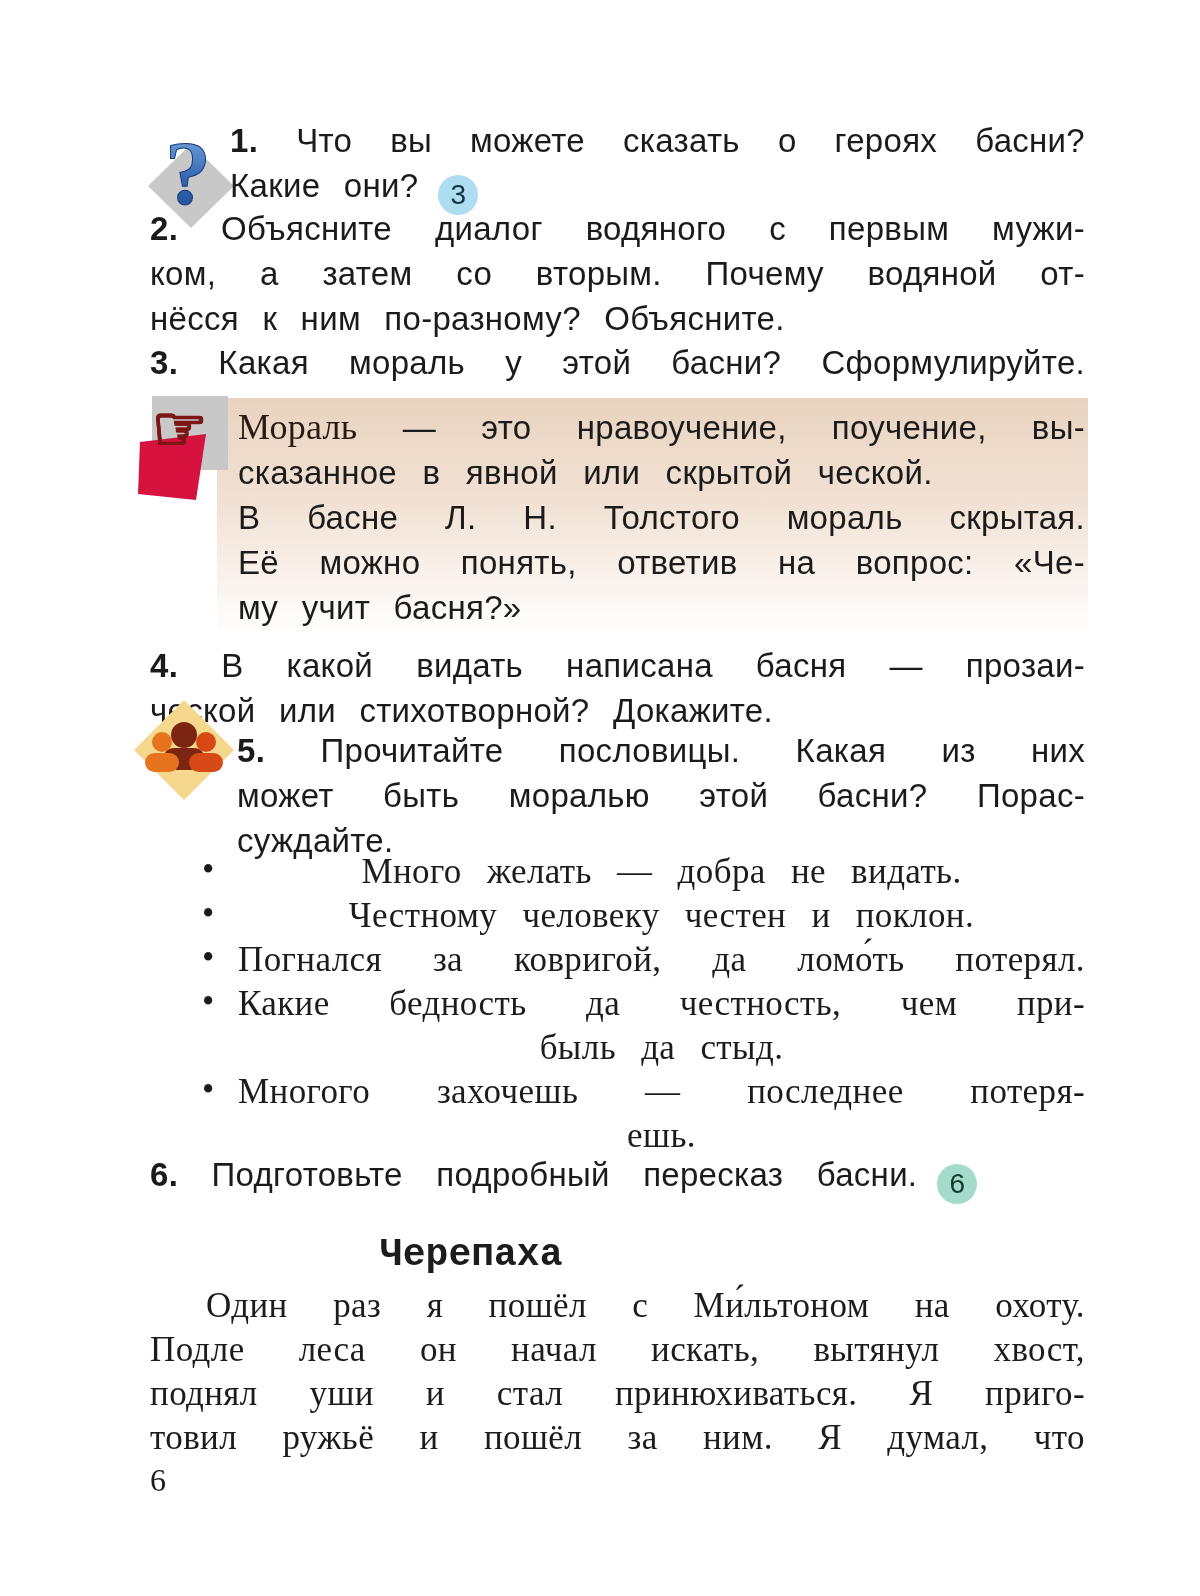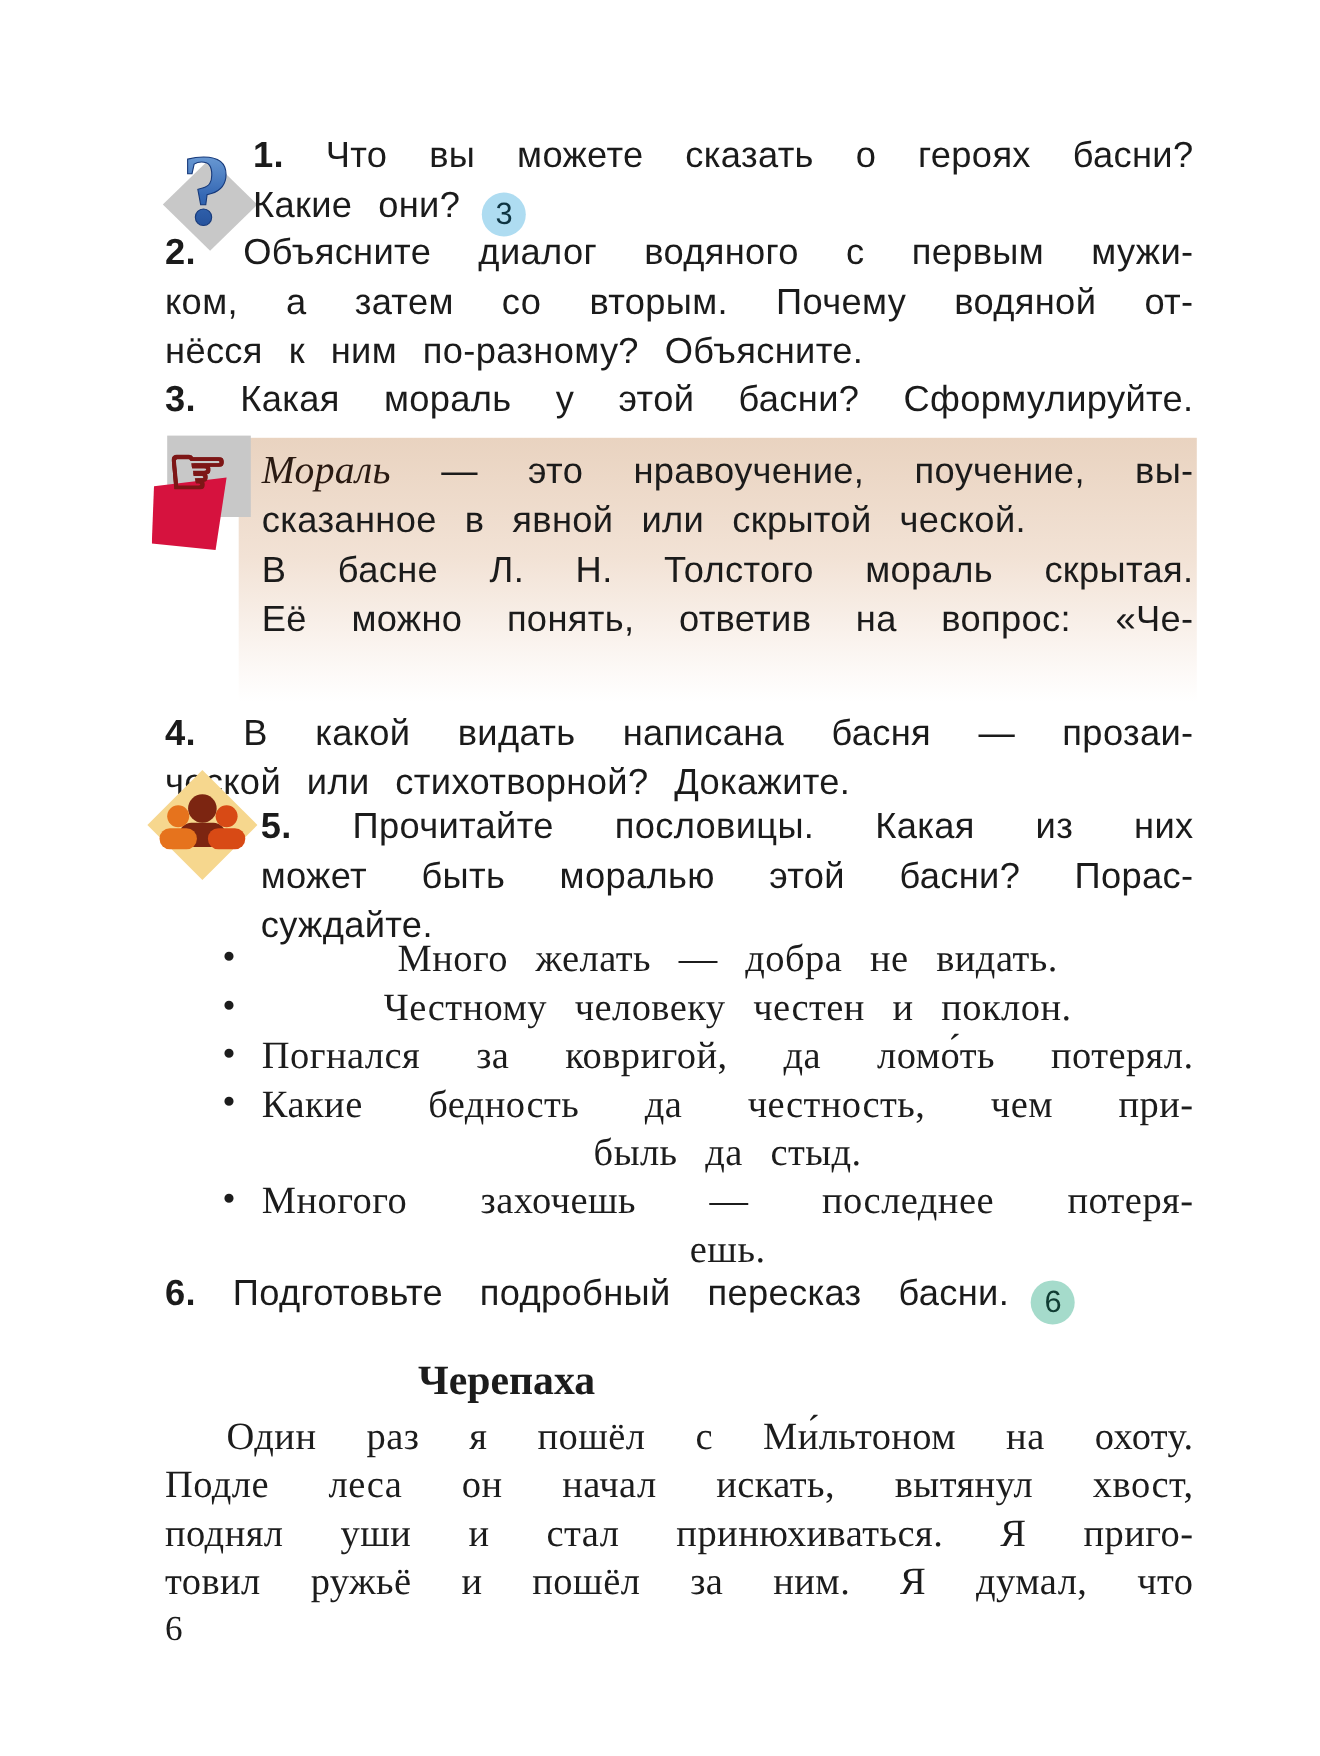--- a/index.html
+++ b/index.html
@@ -16,25 +16,25 @@
   .spx{word-spacing:24px;}
   .num{font-weight:bold;}
   .badge{display:inline-block;width:40px;height:40px;border-radius:50%;text-align:center;
          line-height:40px;font-size:28px;margin-left:20px;vertical-align:-7px;
          font-family:"Liberation Sans",sans-serif;word-spacing:0;letter-spacing:0;}
   .badge-blue{background:var(--badge3-bg,#aedcf1);color:#0e3442;}
   .badge-green{background:var(--badge6-bg,#a5dbcb);color:#103c33;}
   .infobox{position:absolute;left:217px;top:398px;width:871px;height:240px;
            background:linear-gradient(180deg,var(--box-top,#e9d3c0) 0%,#f2e2d5 45%,#fdfaf8 90%,#ffffff 100%);}
   .infobox-text{position:absolute;left:21px;top:7px;width:847px;}
-  .term{font-family:"Liberation Serif",serif;font-style:italic;font-size:36px;color:#2a1a12;}
+  .term{font-family:"Liberation Serif",serif;font-size:36px;color:#2a1a12;}
   .bullets{left:150px;top:850px;width:935px;}
   .bullet{position:relative;padding-left:88px;}
   .dot{position:absolute;left:52px;top:0;}
-  .story-title{font-family:Liberation Serif, serif;font-weight:bold;font-size:38px;color:#1c1c1c;}
+  .story-title{font-family:Liberation Mono, monospace;font-weight:bold;font-size:38px;color:#1c1c1c;}
   .indent1{text-indent:56px;}
   .pagenum{font-family:"Liberation Serif",serif;font-size:32px;color:#1c1c1c;}
   .hand-glyph{position:absolute;left:152px;top:398px;font-size:62px;line-height:62px;color:#ffffff;
               -webkit-text-stroke:2.5px #7d1616;
               text-shadow:1px 1px 0 #7d1616,-1px -1px 0 #7d1616,1px -1px 0 #7d1616,-1px 1px 0 #7d1616;
               font-family:"DejaVu Sans",sans-serif;}
   svg{display:block;}
 </style>
 </head>
 <body>
@@ -67,20 +67,21 @@
   <div class="block sans" style="left:150px;top:340px;width:935px;">
     <div class="line j"><span class="num">3.</span> <span>Какая мораль у этой басни? Сформулируйте.</span></div>
   </div>
 
   <div class="infobox">
     <div class="infobox-text sans">
       <div class="line j"><span class="term">Мораль</span> <span>— это нравоучение, поучение, вы-</span></div>
       <div class="line spw">сказанное в явной или скрытой ческой.</div>
       <div class="line j">В басне Л. Н. Толстого мораль скрытая.</div>
       <div class="line j">Её можно понять, ответив на вопрос: «Че-</div>
+      <div class="line sp">му учит басня?»</div>
     </div>
   </div>
 
   <svg class="block" style="left:138px;top:394px;" width="100" height="112" viewBox="0 0 100 112">
     <rect x="14" y="2" width="76" height="74" fill="#c8c8c8"></rect>
     <polygon points="2,48 68,40 58,106 0,100" fill="#d6123e"></polygon>
   </svg>
   <span class="hand-glyph">☞</span>
 
   <div class="block sans" style="left:150px;top:643px;width:935px;">

